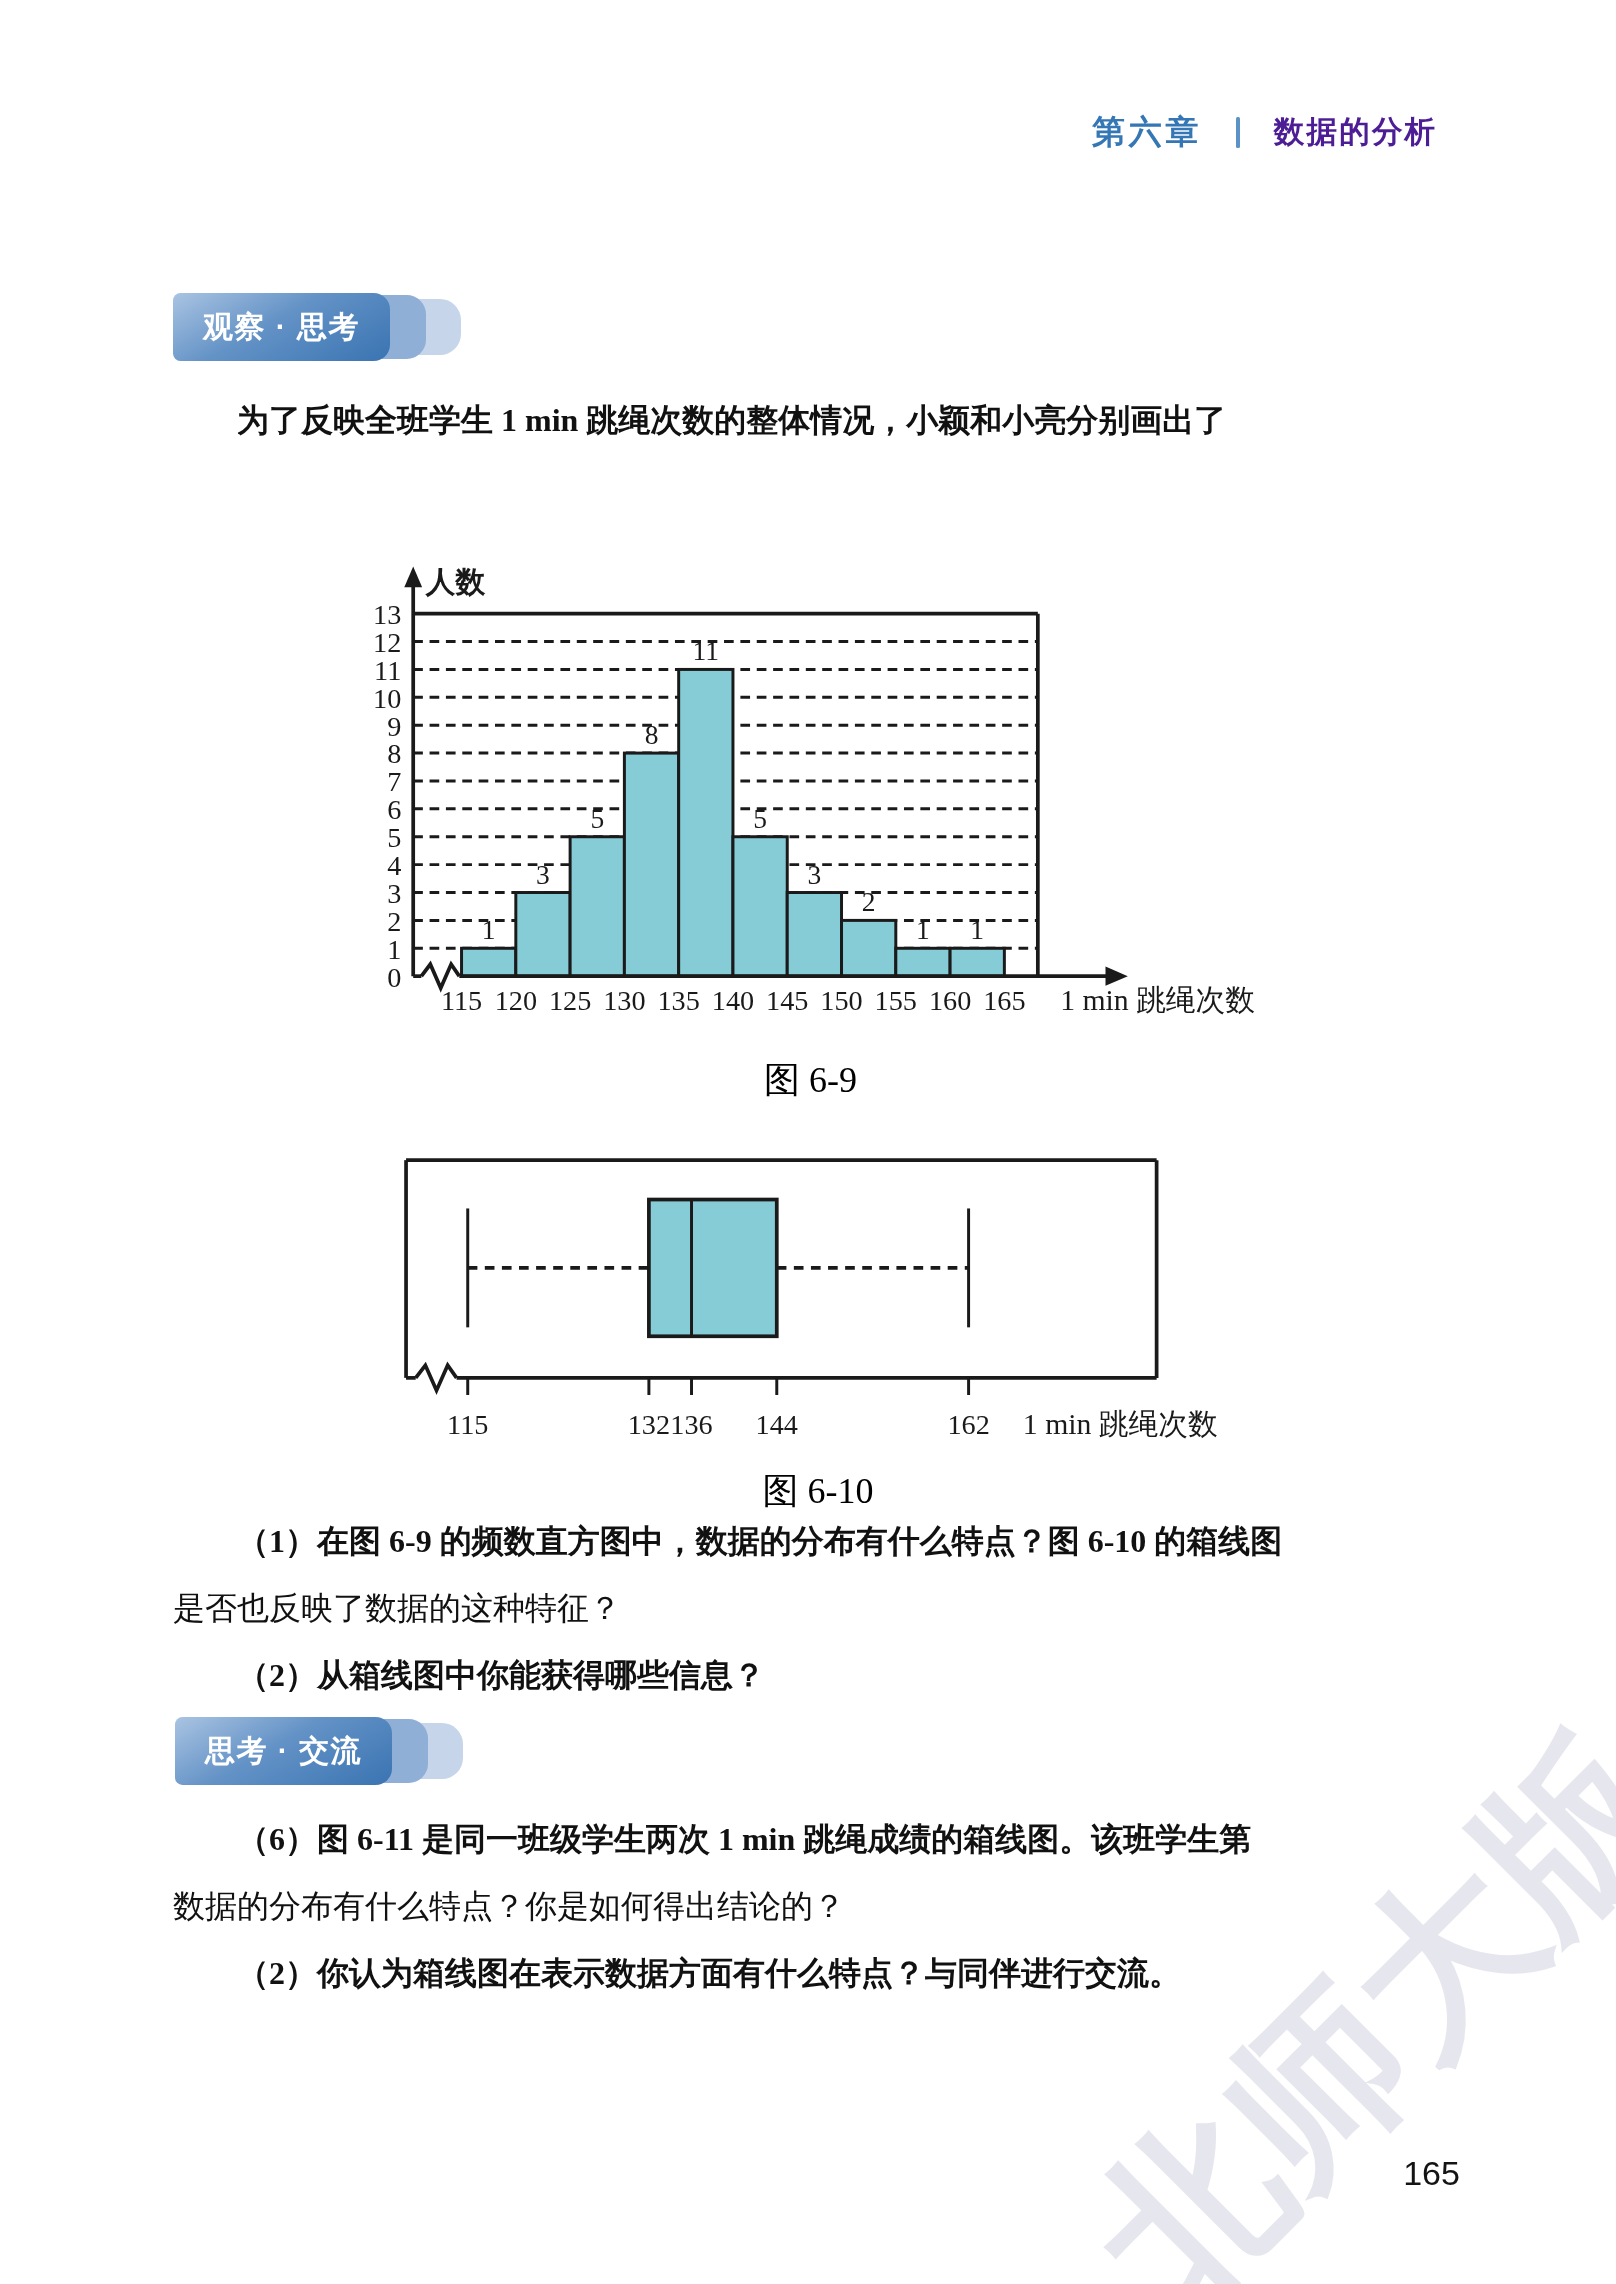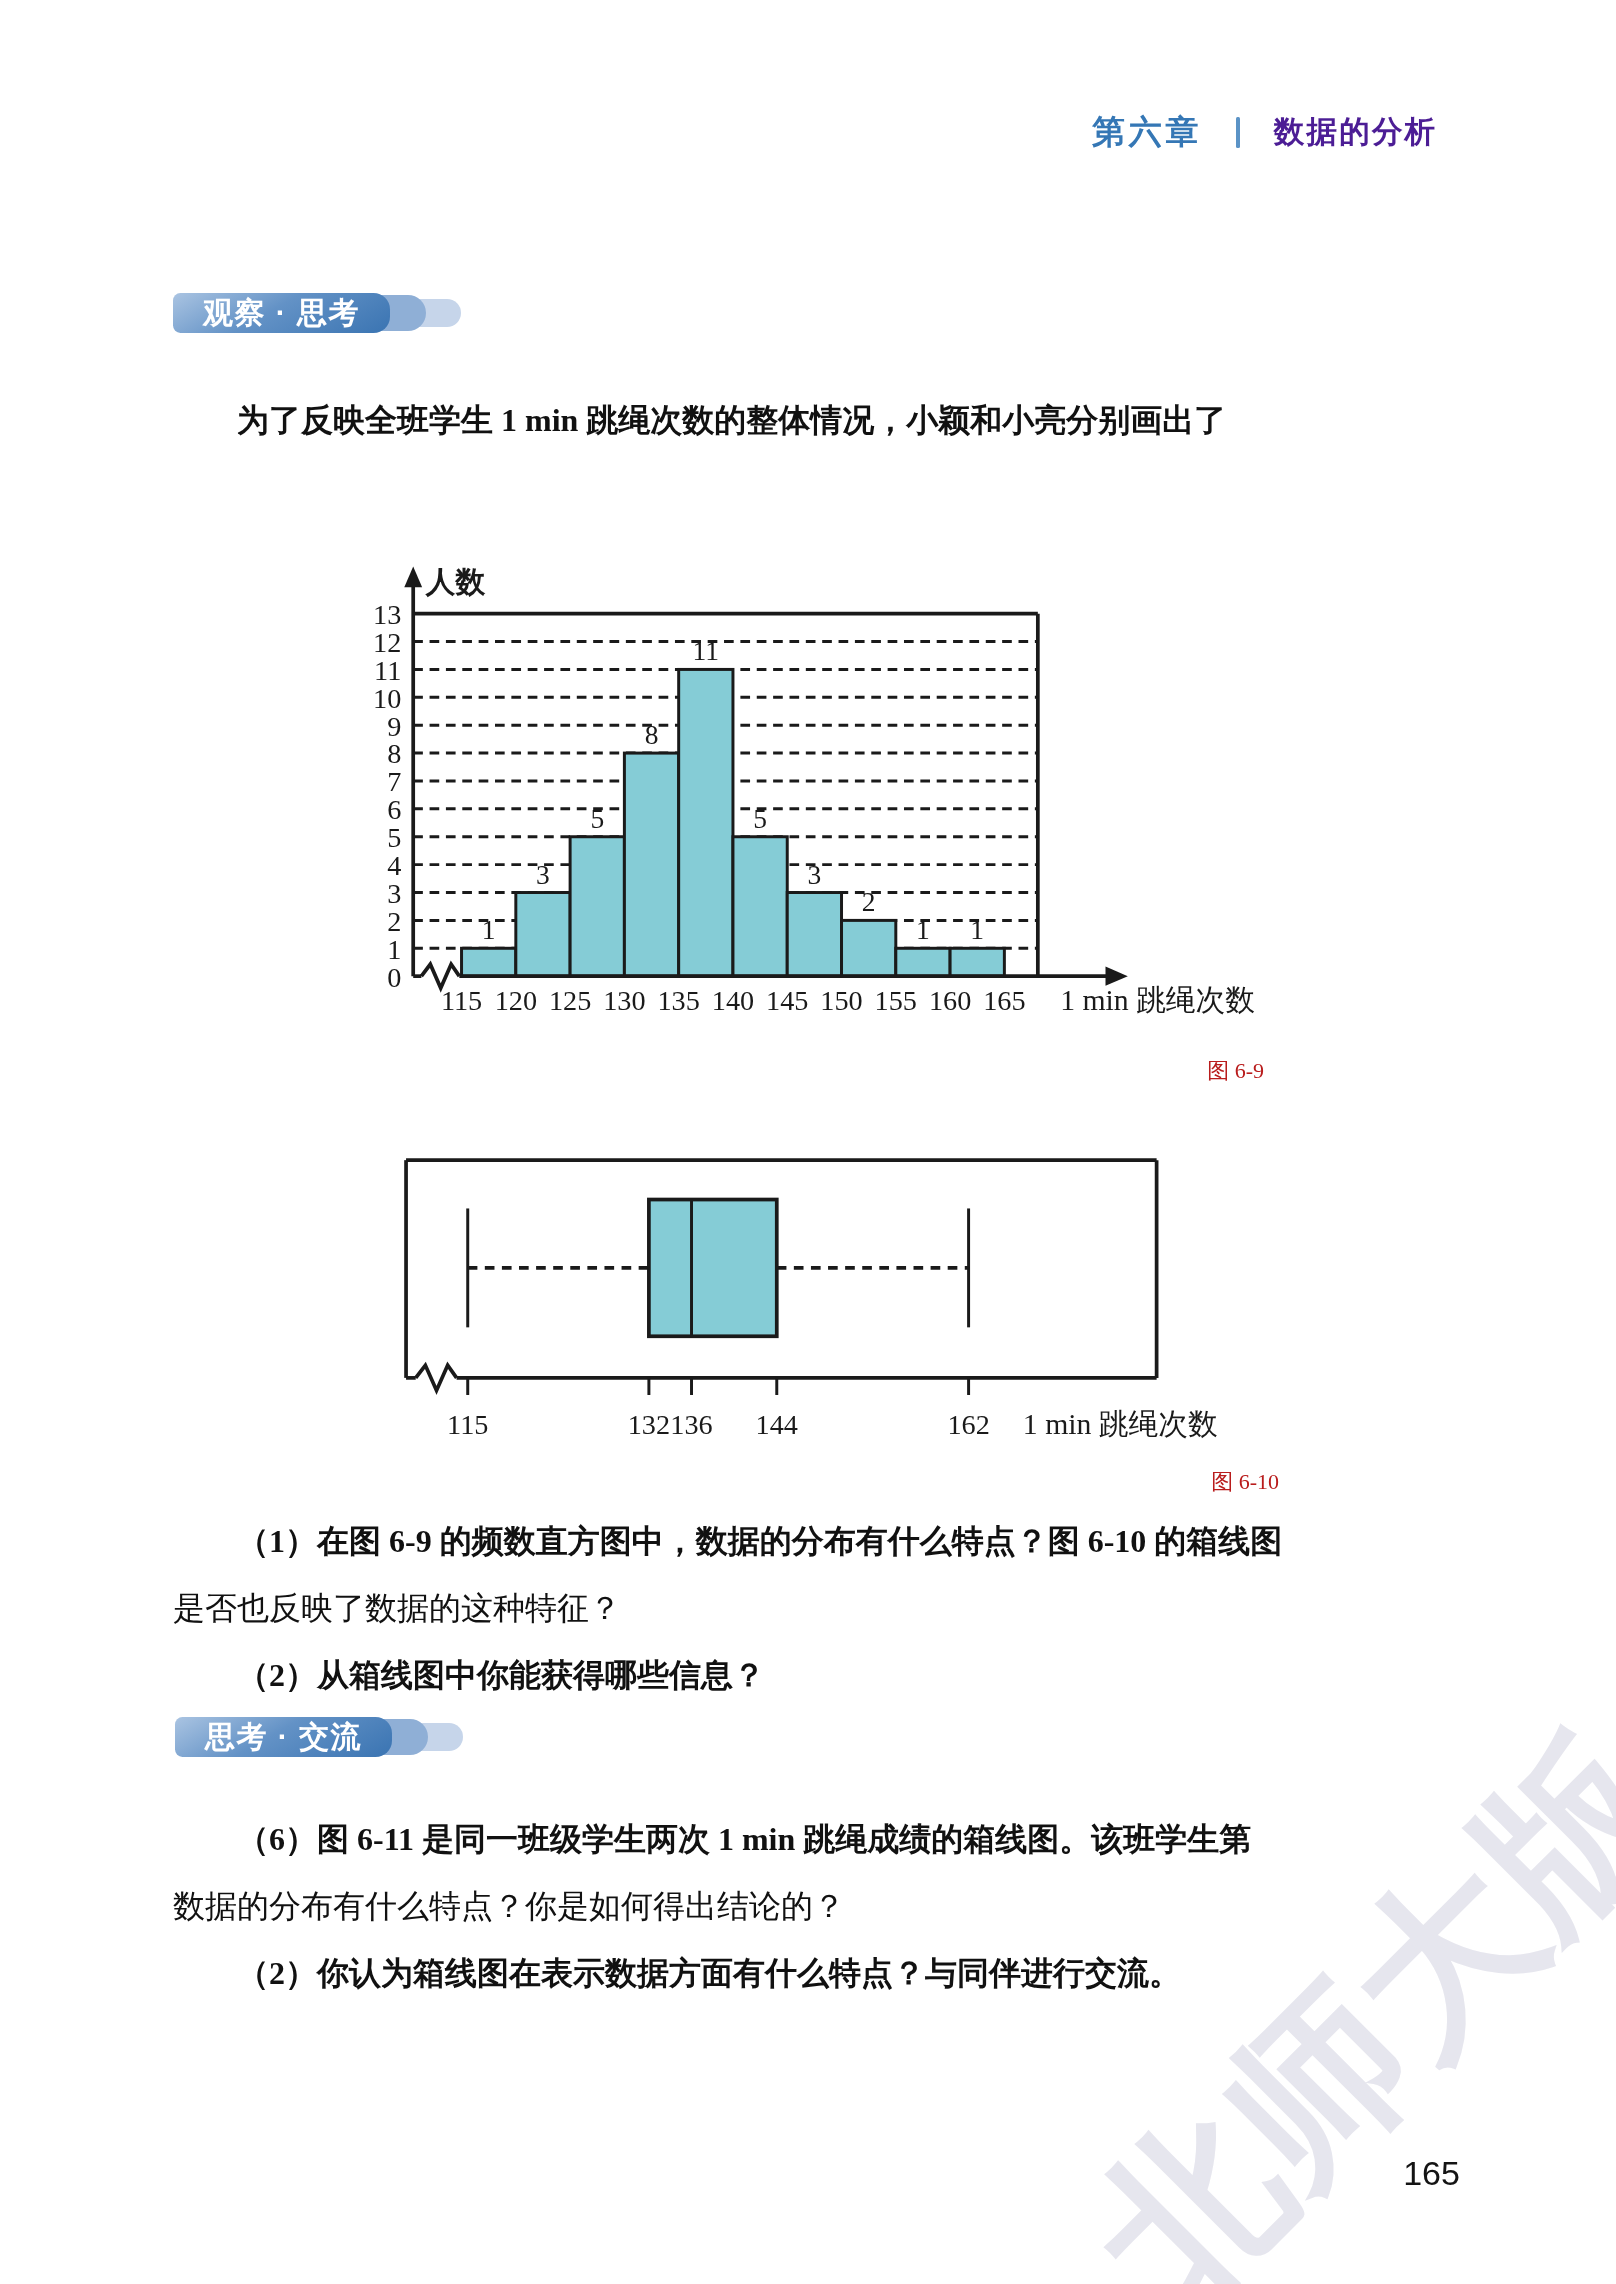--- a/index.html
+++ b/index.html
@@ -20,21 +20,21 @@
   }
   .chapter-num{
     font-family:"Liberation Sans",sans-serif;font-weight:bold;font-size:33px;
     color:#3577b5;letter-spacing:3.7px;
   }
   .header-divider{width:3.7px;height:31px;background:#5b93c6;border-radius:1.5px;}
   .chapter-title{
     font-family:"Liberation Sans",sans-serif;font-weight:bold;font-size:30.5px;
     color:#4c1d95;letter-spacing:2.2px;
   }
-  .badge{position:absolute;width:217px;height:40px;}
+  .badge{position:absolute;width:217px;height:68px;}
   .badge .badge-label{
     position:absolute;inset:0;z-index:3;
     background:linear-gradient(150deg,#aac4e2 0%,#6392c6 45%,#3a74b2 100%);
     border-radius:7.4px 16.4px 16.4px 7.4px;color:#ffffff;
     font-family:"Liberation Sans",sans-serif;font-weight:bold;font-size:30px;
     display:flex;align-items:center;justify-content:center;letter-spacing:1.5px;
     white-space:pre;
   }
   .badge .echo1{
     position:absolute;left:45px;right:-36px;top:2.2px;bottom:2.2px;
@@ -48,21 +48,21 @@
   #badge2{left:175px;top:1717px;}
   .para{position:absolute;left:173px;width:1276px;font-size:32px;color:#111;}
   .para .line{height:67px;line-height:67px;white-space:pre;}
   .para .indent{text-indent:2em;font-weight:bold;}
   #p1{top:387px;}
   #q1{top:1508px;}
   #q2{top:1806px;}
   #hist-svg{position:absolute;left:350px;top:547px;}
   #box-svg{position:absolute;left:350px;top:1149px;}
   .caption{
-    position:absolute;font-size:22px;color:#b91c1c;text-align:right;white-space:pre;
+    position:absolute;font-size:36px;color:#000000;text-align:center;white-space:pre;
   }
   #cap9{left:357px;top:1056px;width:907px;}
   #cap10{left:357px;top:1467px;width:922px;}
   .fig-num{font-family:"Liberation Serif",serif;}
   .axis-title{font-family:"Liberation Serif",serif;}
   .page-number{
     position:absolute;left:1372px;top:2154px;width:119px;text-align:center;
     font-family:"Liberation Sans",sans-serif;font-size:34px;color:#141414;
   }
 </style>

